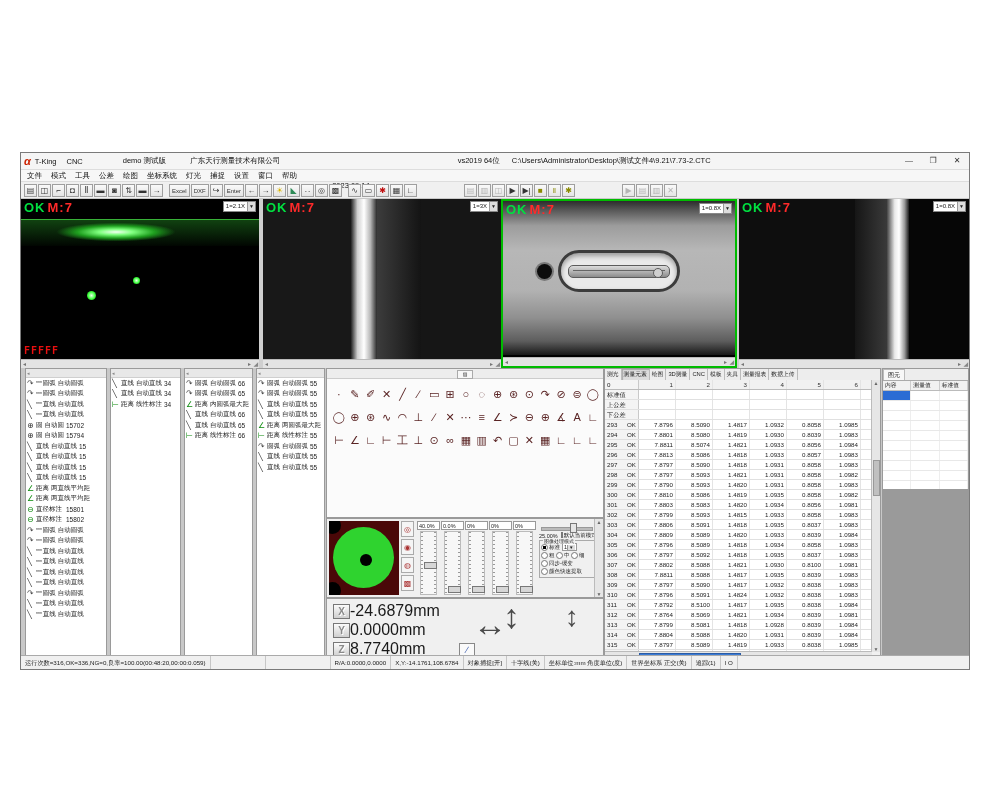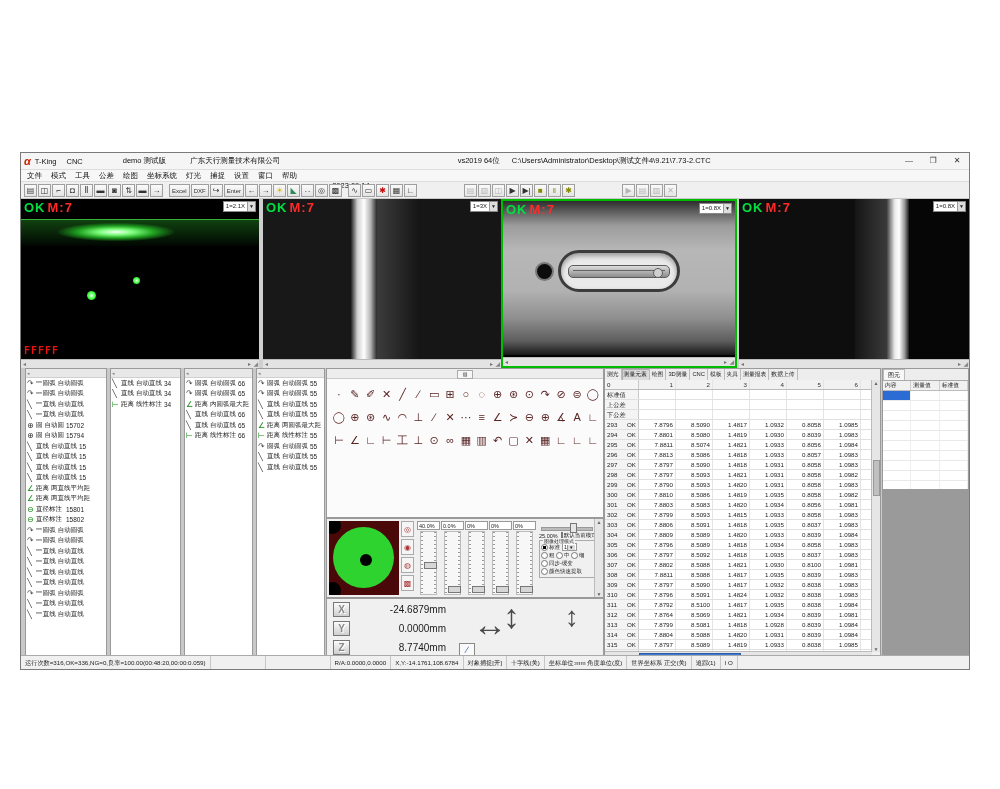--- a/index.html
+++ b/index.html
@@ -109,21 +109,21 @@
   .ddl{display:inline-block;border:1px solid #999;background:#fff;padding:0 1px;margin-left:2px;}
   .ddl b{font-weight:normal;background:#ddd;border-left:1px solid #999;padding:0 1px;font-size:4.5px;}
   .vscroll2{position:absolute;right:0;top:0;bottom:0;width:8px;background:#e6e6e6;border-left:1px solid #bbb;
             font-size:5px;color:#666;text-align:center;}
   .vscroll2 .dn{position:absolute;bottom:0;left:0;right:0;}
   
   .dro{position:absolute;left:305px;top:230px;width:278px;height:63px;background:#f0f0f0;border:1px solid #9a9a9a;box-sizing:border-box;}
   .axrow{position:absolute;left:6px;display:flex;align-items:center;}
   .axbox{width:15px;height:13px;border:1px solid #777;background:linear-gradient(#fbfbfb,#cfcfcf);color:#8a8a8a;
          font-weight:bold;font-size:10px;line-height:13px;text-align:center;text-shadow:1px 1px 0 #fff;}
-  .axval{width:96px;text-align:right;font-size:10px;color:#1a1a1a;}
+  .axval{width:96px;text-align:left;font-size:16px;color:#1a1a1a;}
   .diagbtn{position:absolute;left:132px;top:44px;width:14px;height:14px;border:1px solid #888;background:#fafafa;
            color:#3355aa;font-size:9px;line-height:13px;text-align:center;}
   .acr{position:absolute;color:#4a4a4a;font-weight:bold;}
   .ac1{left:146px;top:6px;font-size:34px;} .ac2{left:176px;top:-2px;font-size:34px;} .ac3{left:238px;top:2px;font-size:28px;}
   
   .meas{position:absolute;left:583px;top:0;width:277px;height:293px;background:#f0f0f0;border:1px solid #9a9a9a;box-sizing:border-box;}
   .mtabs{height:11px;display:flex;border-bottom:1px solid #aaa;background:#ededed;}
   .mtab{font-size:5.8px;line-height:10px;padding:0 2px;border-right:1px solid #bbb;white-space:nowrap;color:#222;}
   .mtab.active{background:#dcdcdc;box-shadow:inset 1px 1px 1px #aaa;}
   .grid{position:absolute;left:0;top:11px;right:8px;bottom:8px;background:#fff;overflow:hidden;}

